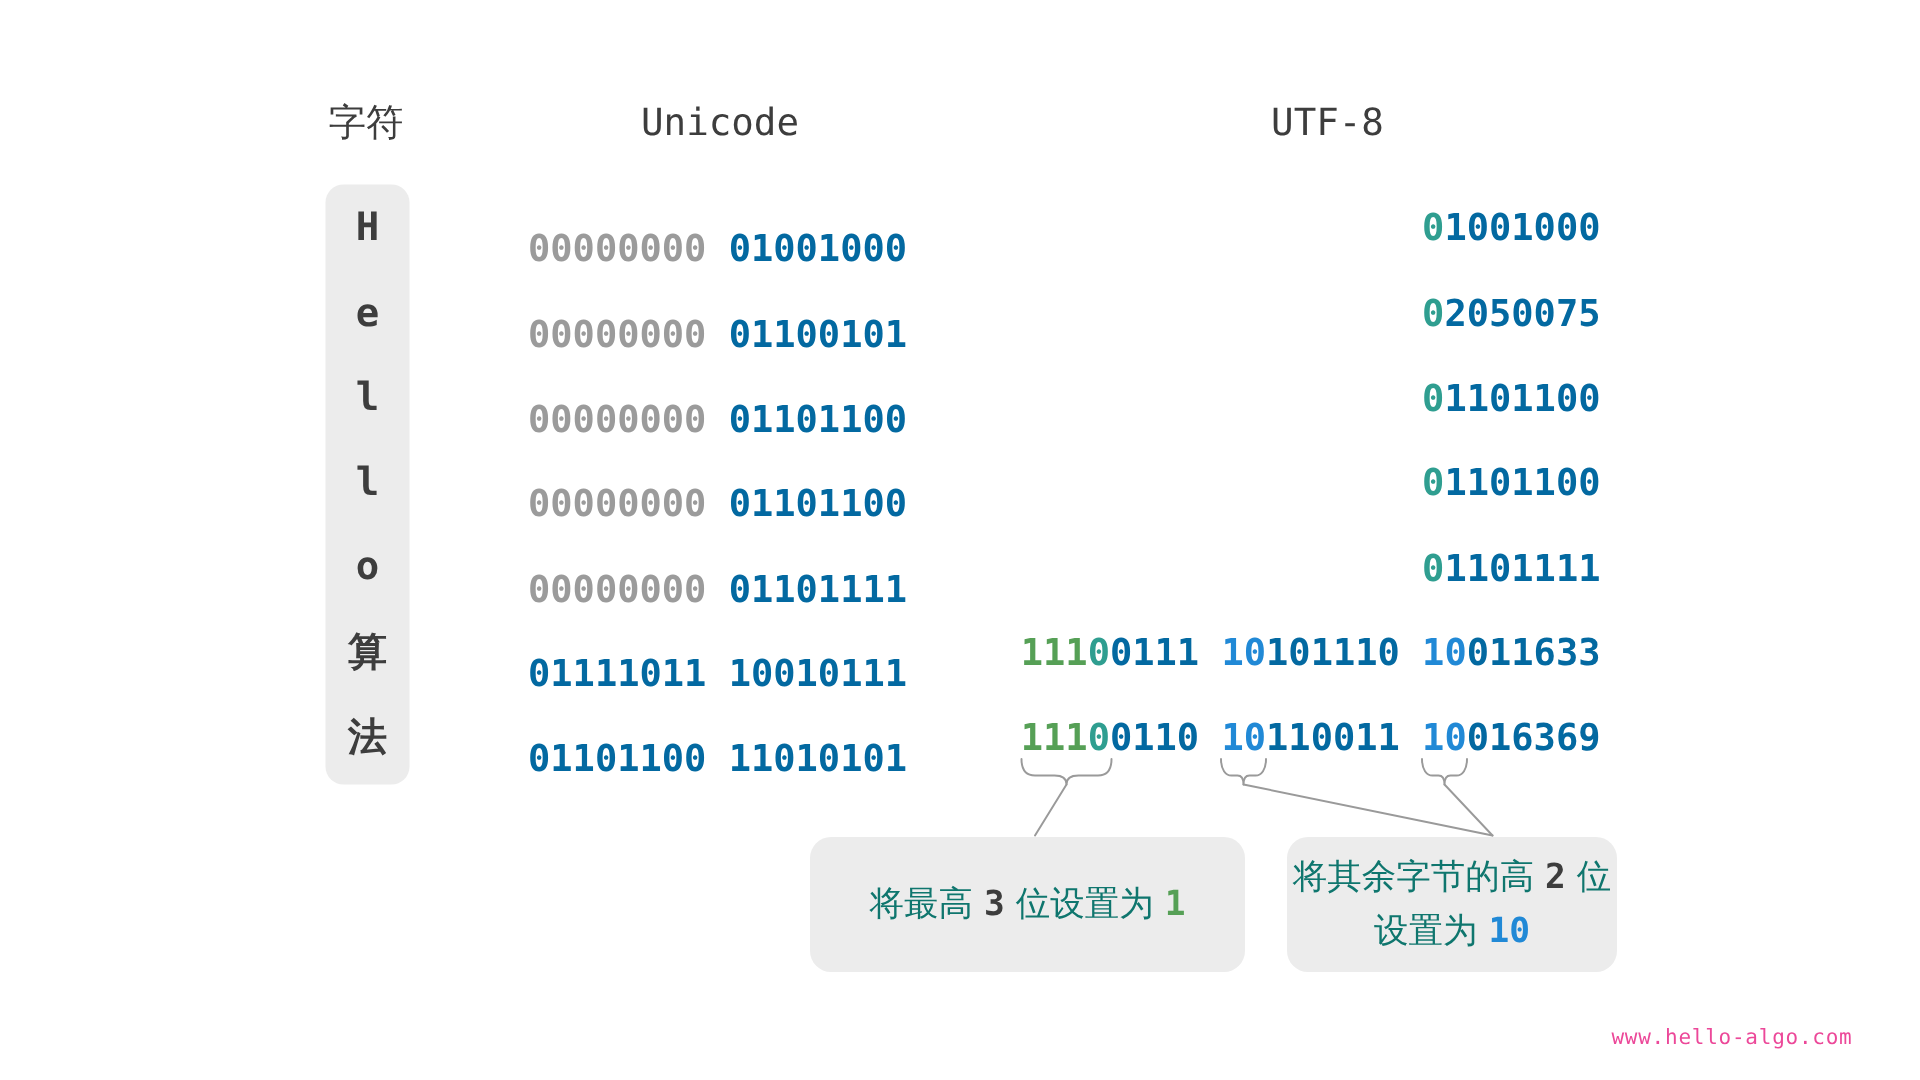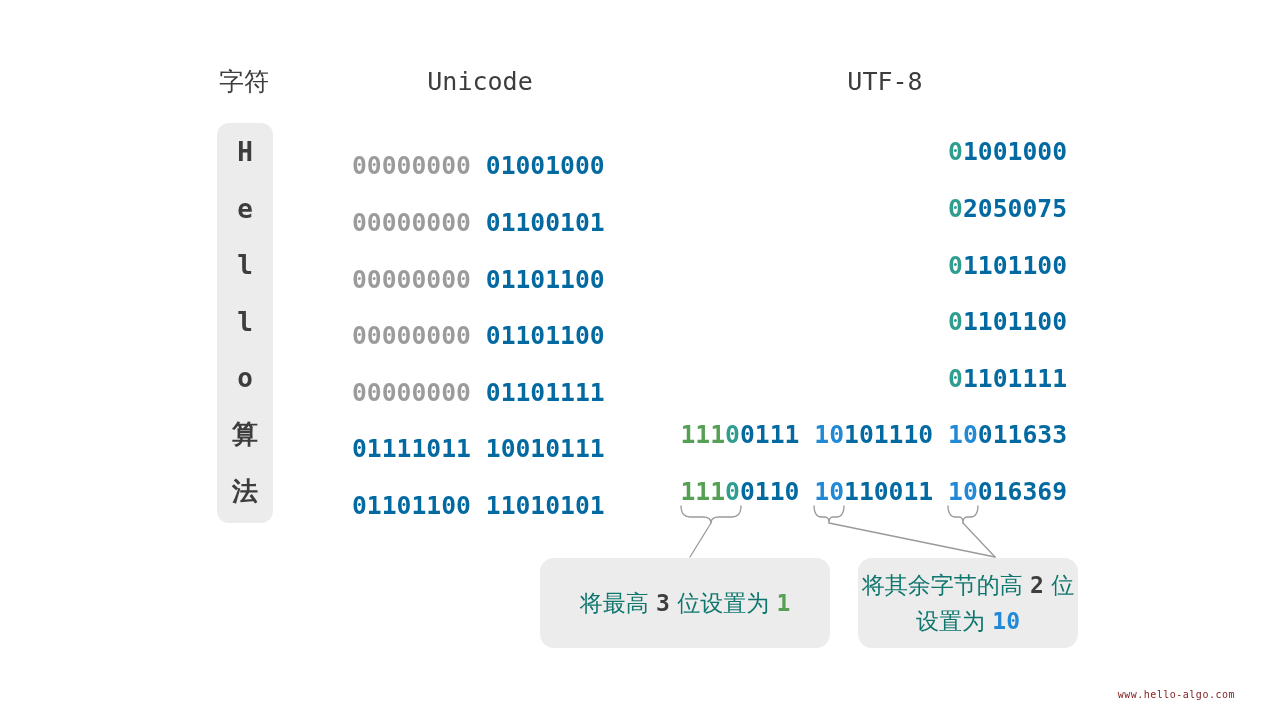--- a/index.html
+++ b/index.html
@@ -29,21 +29,21 @@
            font-size:23px;line-height:36px;color:#3d3d3d;}
   .callout .line{white-space:pre;}
   .seg-text{color:#0f766e;}
   .seg-num,.seg-green-num,.seg-blue-num{font-family:"DejaVu Sans Mono",monospace;
            font-weight:700;color:#3d3d3d;}
   .seg-green-num{color:#56a056;}
   .seg-blue-num{color:#2189d6;}
   #callout-1{left:540px;width:290px;}
   #callout-2{left:858px;width:220px;}
   .watermark{position:absolute;right:45px;bottom:20px;font-family:"DejaVu Sans Mono",monospace;
-             font-size:10px;letter-spacing:0.5px;color:#7f1d1d;}
+             font-size:14px;letter-spacing:0.5px;color:#ec4899;}
 </style>
 </head>
 <body>
 
 <div class="canvas">
 
   <div class="hdr" style="left:244px;">字符</div>
   <div class="hdr mono" style="left:480px;">Unicode</div>
   <div class="hdr mono" style="left:885px;">UTF-8</div>
 

